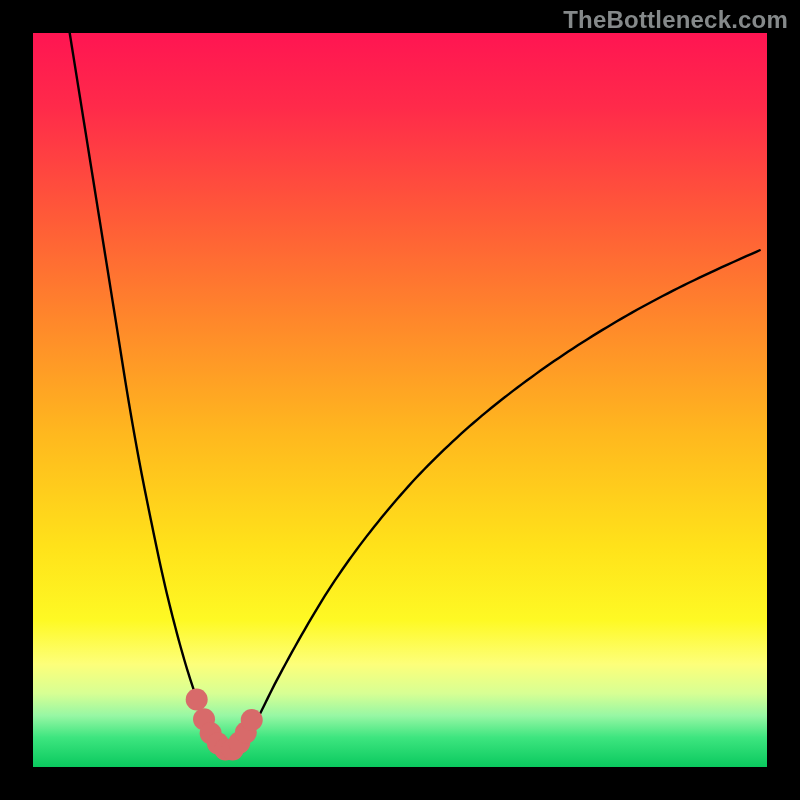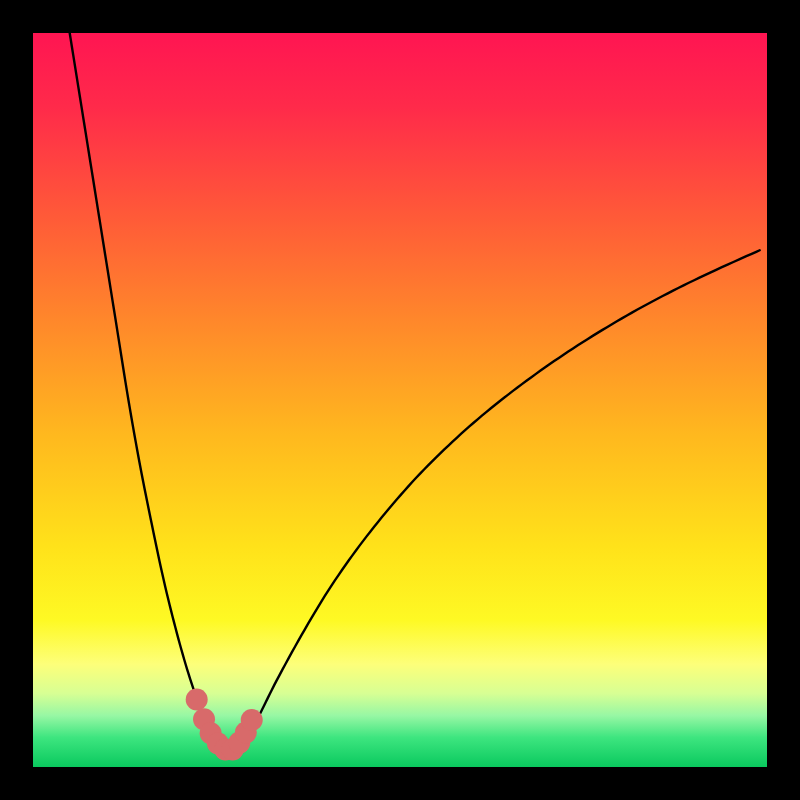--- a/index.html
+++ b/index.html
@@ -66,13 +66,14 @@
           <circle cx="177.63" cy="700.24" r="11" fill="#d86a6a"></circle>
           <circle cx="184.97" cy="710.51" r="11" fill="#d86a6a"></circle>
           <circle cx="192.31" cy="716.38" r="11" fill="#d86a6a"></circle>
           <circle cx="199.65" cy="716.38" r="11" fill="#d86a6a"></circle>
           <circle cx="206.25" cy="709.78" r="11" fill="#d86a6a"></circle>
           <circle cx="212.86" cy="699.50" r="11" fill="#d86a6a"></circle>
           <circle cx="218.73" cy="687.02" r="11" fill="#d86a6a"></circle>
         </g>
     </svg>
   </div>
+  <div class="watermark">TheBottleneck.com</div>
 </div>
 
 </body></html>

